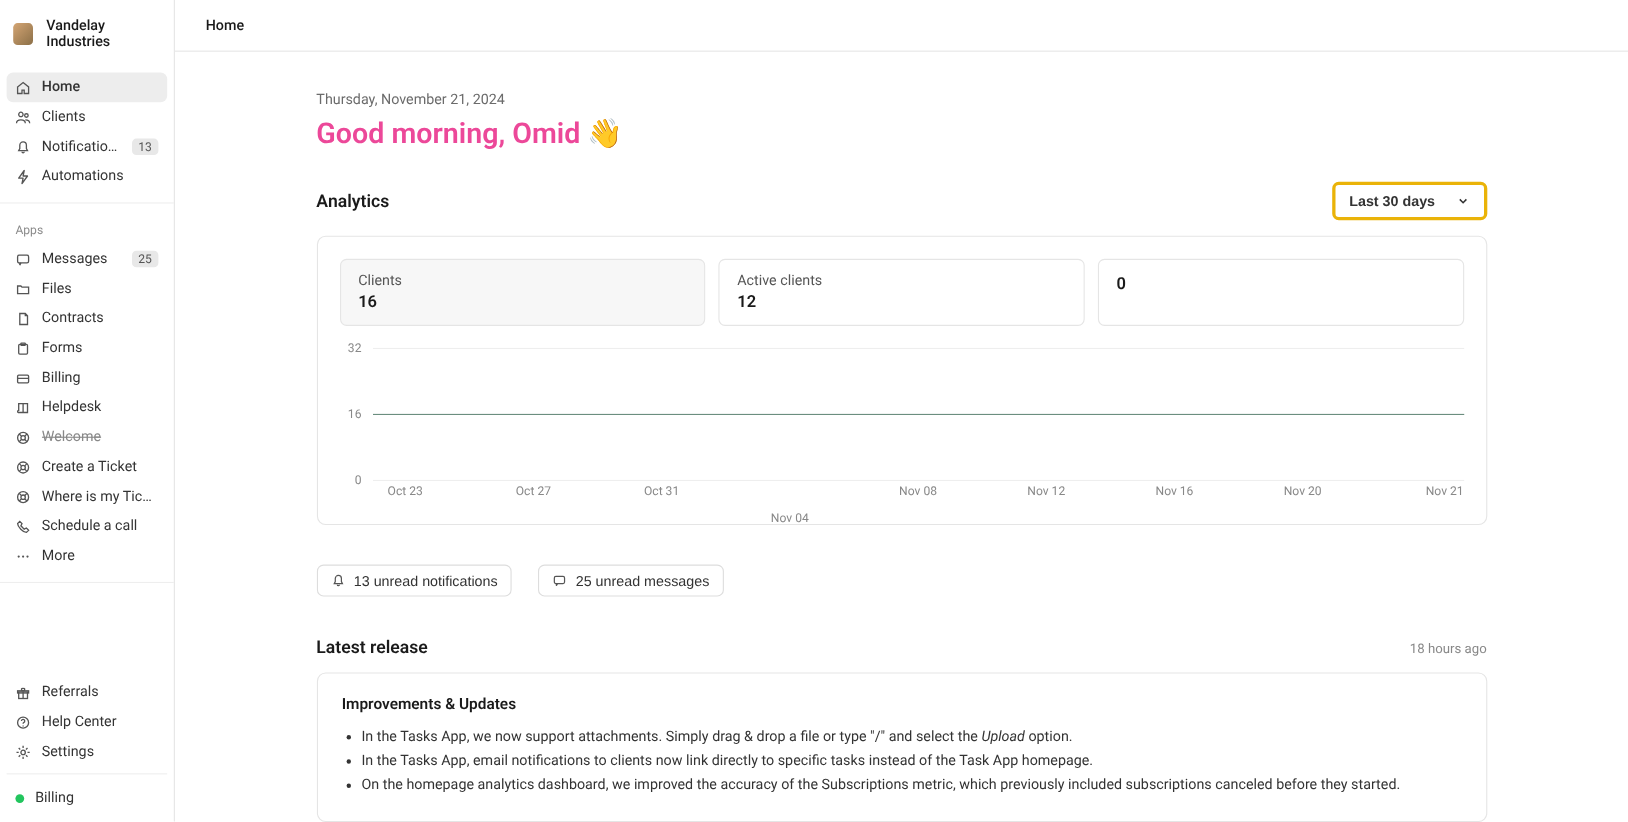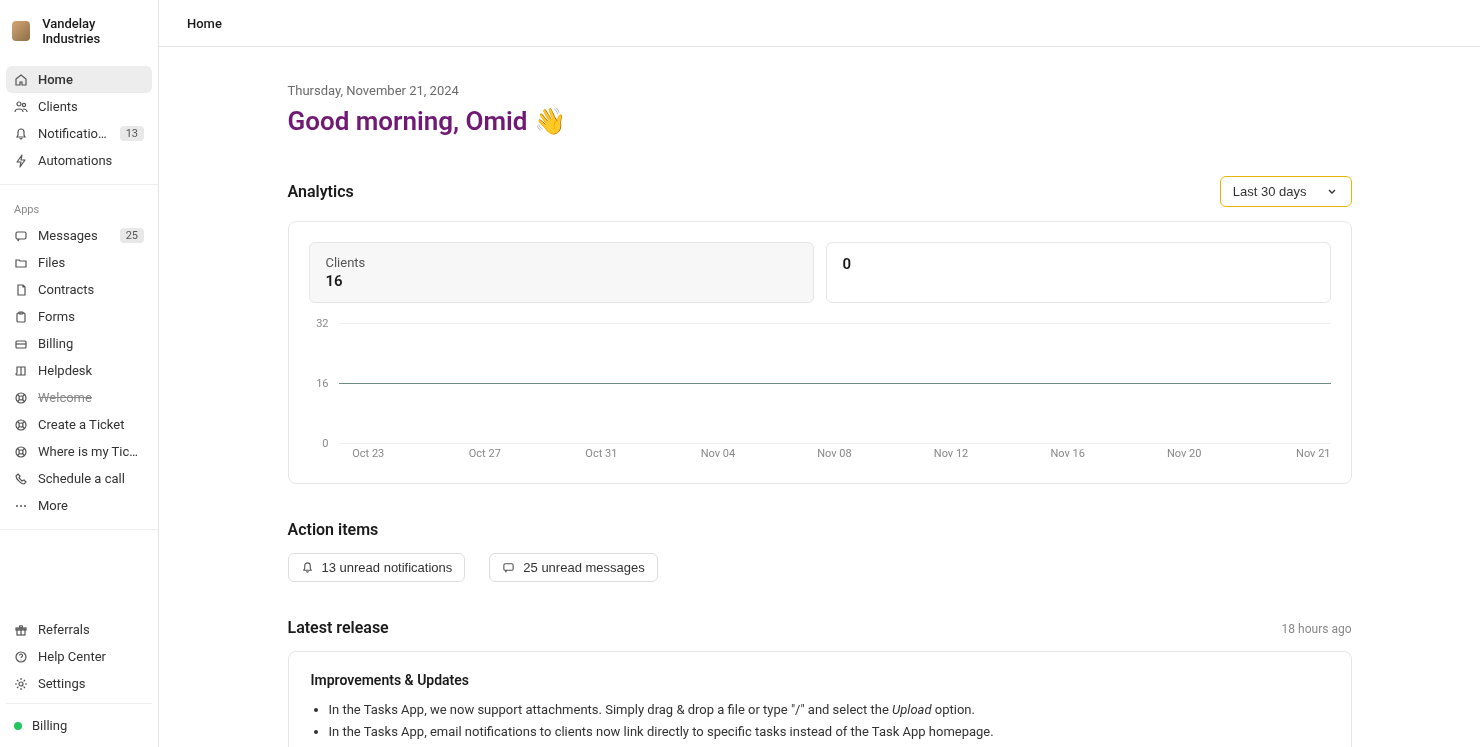--- a/index.html
+++ b/index.html
@@ -22,24 +22,24 @@
 .sidebar-bottom { padding: 4px 6px 6px; }
 .portal-divider { border-top: 1px solid #eee; margin: 6px 0; }
 .portal-item { display: flex; align-items: center; gap: 10px; padding: 8px; font-size: 13px; color: #333; cursor: pointer; }
 .status-dot { width: 8px; height: 8px; border-radius: 50%; background: #22c55e; }
 .main { flex: 1; display: flex; flex-direction: column; overflow: hidden; }
 .topbar { height: 47px; border-bottom: 1px solid #e5e5e5; display: flex; align-items: center; padding: 0 28px; }
 .breadcrumb { font-size: 13px; font-weight: 500; color: #1a1a1a; }
 .content { flex: 1; overflow-y: auto; padding: 36px 0 40px; }
 .container { max-width: 1120px; margin: 0 auto; padding: 0 28px; }
 .date-line { font-size: 13px; color: #6b6b6b; margin-bottom: 8px; }
-.greeting { font-size: 26px; font-weight: 600; color: #701a75; margin-bottom: 40px; }
+.greeting { font-size: 26px; font-weight: 600; color: #ec4899; margin-bottom: 28px; }
 .section-header { display: flex; align-items: center; justify-content: space-between; margin-bottom: 14px; }
 .section-title { font-size: 16px; font-weight: 600; color: #1a1a1a; }
-.dropdown-btn { border: 1px solid #eab308; background: #fff; border-radius: 6px; padding: 7px 12px; font-size: 13px; color: #333; display: flex; align-items: center; gap: 18px; cursor: pointer; }
+.dropdown-btn { border: 3px solid #eab308; background: #fff; border-radius: 6px; padding: 7px 12px; font-size: 13px; color: #333; display: flex; align-items: center; gap: 18px; cursor: pointer; font-weight: bold; }
 .card { border: 1px solid #e5e5e5; border-radius: 8px; background: #fff; padding: 20px; margin-bottom: 36px; }
 .metrics-row { display: flex; gap: 12px; margin-bottom: 20px; }
 .metric-card { flex: 1; border: 1px solid #e5e5e5; border-radius: 6px; padding: 12px 16px; cursor: pointer; }
 .metric-card.active { background: #f7f7f7; }
 .metric-label { font-size: 13px; color: #555; margin-bottom: 2px; }
 .metric-value { font-size: 15px; font-weight: 600; color: #1a1a1a; }
 .chart-area { position: relative; height: 140px; padding-left: 30px; }
 .y-axis { position: absolute; left: 0; top: 0; bottom: 20px; width: 26px; }
 .y-tick { position: absolute; right: 6px; font-size: 11px; color: #888; transform: translateY(-50%); }
 .plot { position: absolute; left: 30px; right: 0; top: 0; bottom: 20px; }
@@ -347,52 +347,53 @@
           </button>
         </div>
 
         <div class="card">
           <div class="metrics-row" id="metrics-row">
               <div class="metric-card active">
                 <div class="metric-label">Clients</div>
                 <div class="metric-value">16</div>
               </div>
               <div class="metric-card">
+                <div class="metric-label">Active clients</div>
+                <div class="metric-value">12</div>
+              </div>
+              <div class="metric-card">
                 <div class="metric-value">0</div>
               </div>
             </div>
           <div class="chart-area">
             <div class="y-axis" id="y-axis">
                 <div class="y-tick" style="top: 100%;">0</div>
                 <div class="y-tick" style="top: 50%;">16</div>
                 <div class="y-tick" style="top: 0%;">32</div>
               </div>
             <div class="plot" id="plot">
                 <div class="gridline" style="top: 100%;"></div>
                 <div class="gridline" style="top: 50%;"></div>
                 <div class="gridline" style="top: 0%;"></div>
                 <div class="data-line" style="top: 50%; border-color: rgb(107, 142, 127);"></div>
               </div>
             <div class="x-axis" id="x-axis">
                 <div class="x-tick" style="left: 3%;">Oct 23</div>
                 <div class="x-tick" style="left: 14.75%;">Oct 27</div>
                 <div class="x-tick" style="left: 26.5%;">Oct 31</div>
-                <div class="x-tick" style="left: 38.25%;">Nov 04</div>
+                <div class="x-tick" style="left: 38.25%; margin-top: 24px;">Nov 04</div>
                 <div class="x-tick" style="left: 50%; text-align: center;">Nov 08</div>
                 <div class="x-tick" style="left: 61.75%;">Nov 12</div>
                 <div class="x-tick" style="left: 73.5%;">Nov 16</div>
                 <div class="x-tick" style="left: 85.25%;">Nov 20</div>
                 <div class="x-tick" style="left: 100%; transform: translateX(-100%);">Nov 21</div>
               </div>
           </div>
         </div>
 
-        <div class="section-header">
-          <div class="section-title">Action items</div>
-        </div>
         <div class="action-chips" id="action-chips">
             <button class="chip">
               <span class="icon">
                 <svg width="13" height="13" viewBox="0 0 14 14" style="color:#555">
                   <use href="#i-bell"></use>
                 </svg>
               </span>
               <span>13 unread notifications</span>
             </button>
             <button class="chip">

